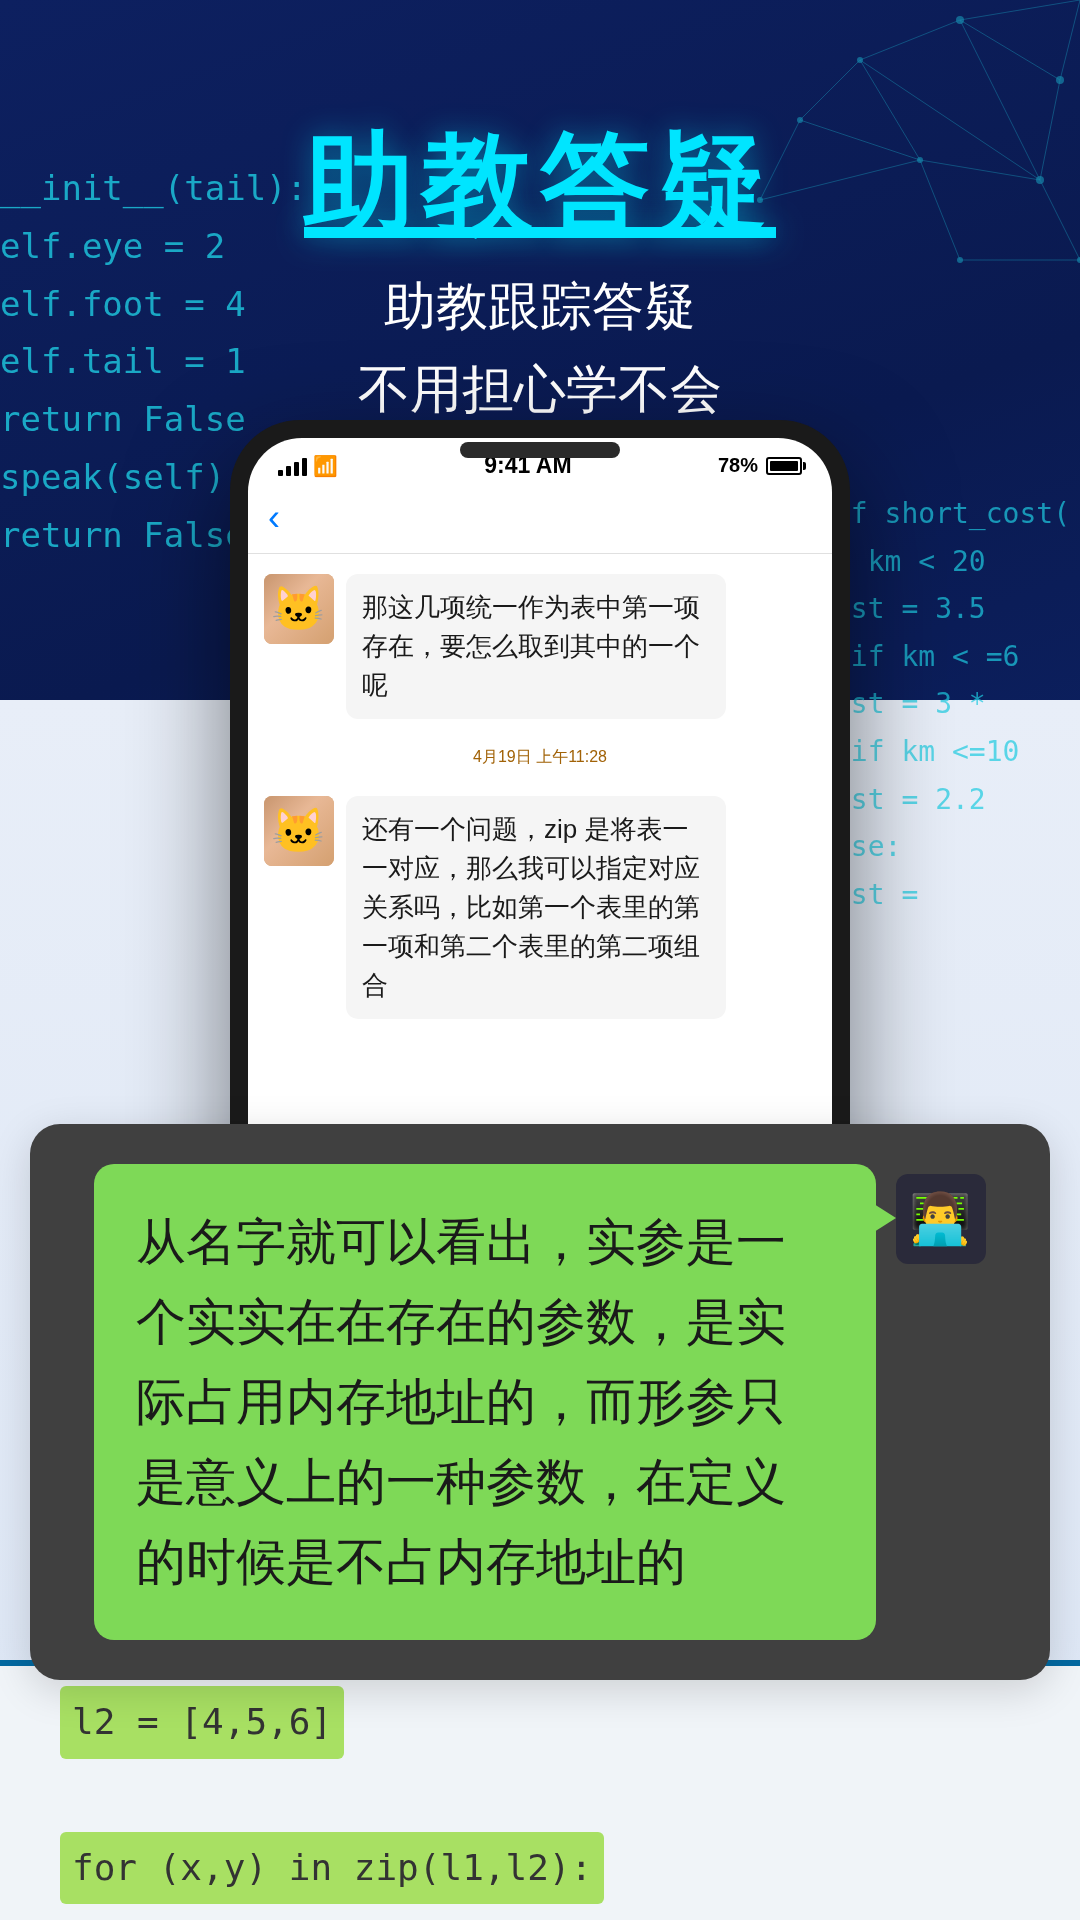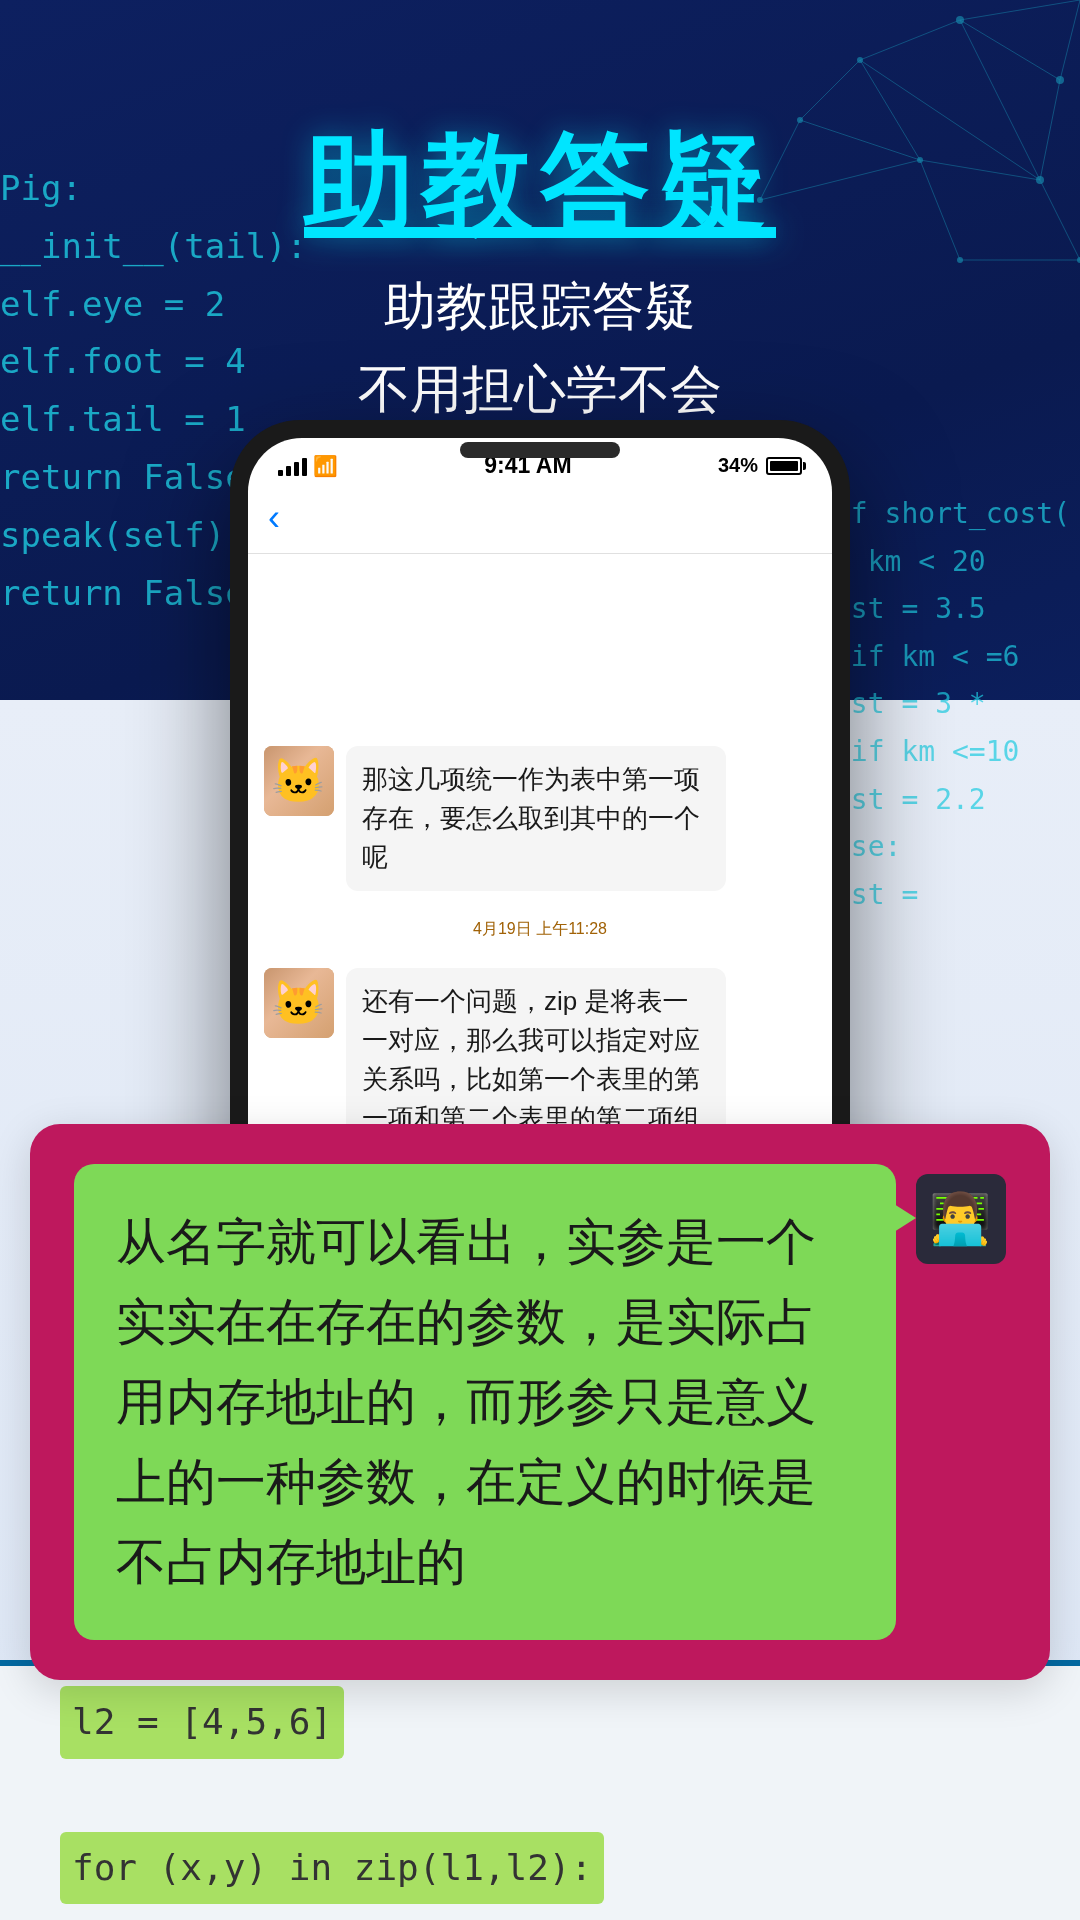--- a/index.html
+++ b/index.html
@@ -208,21 +208,20 @@
     }
 
     
     .chat-area {
       flex: 1;
       overflow: hidden;
       padding: 20px 16px;
       display: flex;
       flex-direction: column;
       gap: 20px;
-      justify-content: center;
     }
 
     .message-row {
       display: flex;
       align-items: flex-start;
       gap: 12px;
     }
 
     .avatar {
       width: 70px;
@@ -266,23 +265,23 @@
       font-size: 16px;
       margin: 8px 0;
     }
 
     
     .large-bubble-section {
       position: absolute;
       bottom: 240px;
       left: 30px;
       right: 30px;
-      background: #be185d;
+      background: #404040;
       border-radius: 30px;
-      padding: 40px 44px;
+      padding: 40px 64px;
       z-index: 20;
       box-shadow: 0 10px 40px rgba(0,0,0,0.15);
     }
 
     .large-green-bubble {
       background: #7ed957;
       border-radius: 20px;
       padding: 38px 42px;
       font-size: 50px;
       line-height: 1.6;
@@ -359,21 +358,20 @@
     <circle cx="380" cy="180" r="4" fill="#1ecbe1" opacity="0.7"></circle>
     <circle cx="200" cy="60" r="3" fill="#1ecbe1" opacity="0.7"></circle>
     <circle cx="260" cy="160" r="3" fill="#1ecbe1" opacity="0.7"></circle>
     <circle cx="140" cy="120" r="3" fill="#1ecbe1" opacity="0.7"></circle>
     <circle cx="100" cy="200" r="3" fill="#1ecbe1" opacity="0.7"></circle>
     <circle cx="300" cy="260" r="3" fill="#1ecbe1" opacity="0.7"></circle>
     <circle cx="420" cy="260" r="3" fill="#1ecbe1" opacity="0.7"></circle>
   </svg>
 
   <div class="code-left">
-    <div>Pig:</div>
     <div>  __init__(tail):</div>
     <div>  elf.eye = 2</div>
     <div>  elf.foot = 4</div>
     <div>  elf.tail = 1</div>
     <div>  return False</div>
     <div>  speak(self):</div>
     <div>  return False</div>
   </div>
 
 </div>
@@ -409,21 +407,21 @@
           <div class="signal-bars">
             <div class="signal-bar" style="height:6px;"></div>
             <div class="signal-bar" style="height:10px;"></div>
             <div class="signal-bar" style="height:14px;"></div>
             <div class="signal-bar" style="height:18px;"></div>
           </div>
           <span class="wifi-icon">📶</span>
         </div>
         <div class="status-time">9:41 AM</div>
         <div class="status-right">
-          <span>34%</span>
+          <span>78%</span>
           <div class="battery-icon">
             <div class="battery-fill"></div>
           </div>
         </div>
       </div>
 
       <div class="chat-header">
         <div class="back-arrow">‹</div>
       </div>
 

